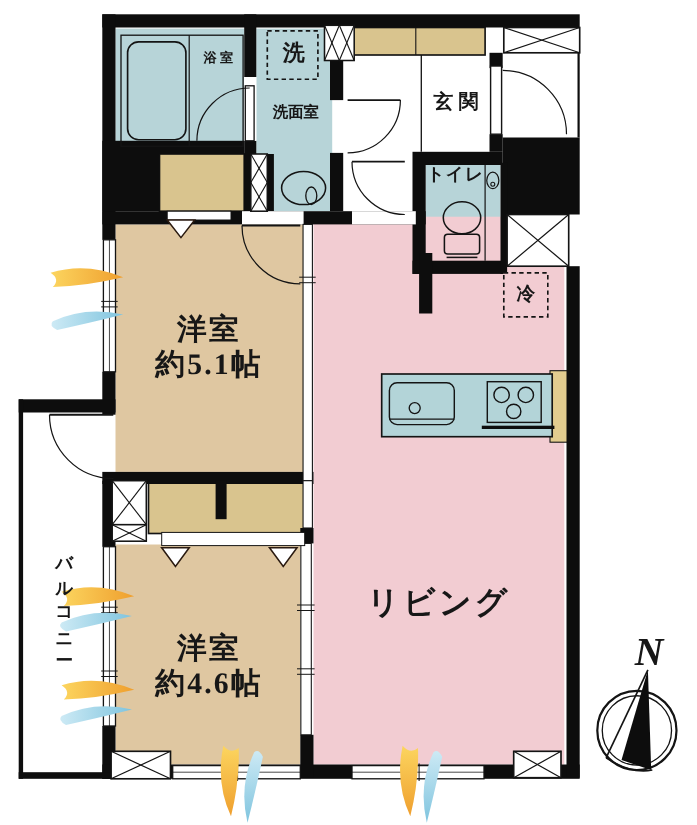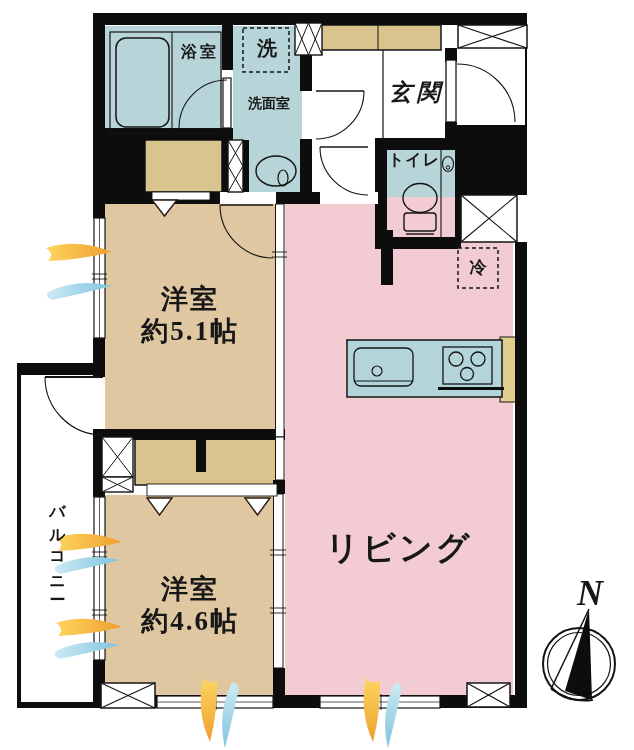--- a/index.html
+++ b/index.html
@@ -276,38 +276,38 @@
 
   <g>
     <circle cx="579" cy="664" r="36" fill="none" stroke="#141414" stroke-width="2"></circle>
     <circle cx="579" cy="664" r="31.5" fill="none" stroke="#141414" stroke-width="1.2"></circle>
     <path d="M589,609 L565,691 L592,700 Z" fill="#0d0d0d"></path>
     <line x1="589" y1="609" x2="551" y2="689" stroke="#141414" stroke-width="1.5"></line>
     <path d="M551,689 Q574,704 593,700" fill="none" stroke="#141414" stroke-width="1.5"></path>
   </g>
 </svg>
 
-<div class="lbl" style="left:200px;top:52px;font-size:16px;letter-spacing:3px;">浴室</div>
+<div class="lbl" style="left:200px;top:52px;font-size:12px;letter-spacing:3px;">浴室</div>
 <div class="lbl" style="left:267px;top:49px;font-size:20px;">洗</div>
 <div class="lbl" style="left:269px;top:104px;font-size:14px;">洗面室</div>
-<div class="lbl" style="left:417px;top:93px;font-size:23px;letter-spacing:5px;font-style:italic;">玄関</div>
+<div class="lbl" style="left:417px;top:93px;font-size:18px;letter-spacing:5px;">玄関</div>
 <div class="lbl" style="left:414px;top:160px;font-size:16px;letter-spacing:1px;">トイレ</div>
 <div class="lbl" style="left:478px;top:268px;font-size:17px;">冷</div>
 
 <div class="lbl" style="left:190px;top:316px;font-size:27px;letter-spacing:2px;">
   <div>洋室</div>
   <div>約5.1帖</div>
 </div>
 
 <div class="lbl" style="left:190px;top:606px;font-size:27px;letter-spacing:2px;">
   <div>洋室</div>
   <div>約4.6帖</div>
 </div>
 
-<div class="lbl" style="left:399px;top:548px;font-size:33px;letter-spacing:3px;">
+<div class="lbl" style="left:399px;top:548px;font-size:29px;letter-spacing:3px;">
   <div>リビング</div>
 </div>
 
 <div class="lbl vert" style="left:57px;top:545px;font-size:16px;letter-spacing:6px;">バルコニー</div>
 
 <div class="lbl" style="left:590px;top:593px;font-size:36px;font-style:italic;">N</div>
 
 </div>
 
 </body></html>

